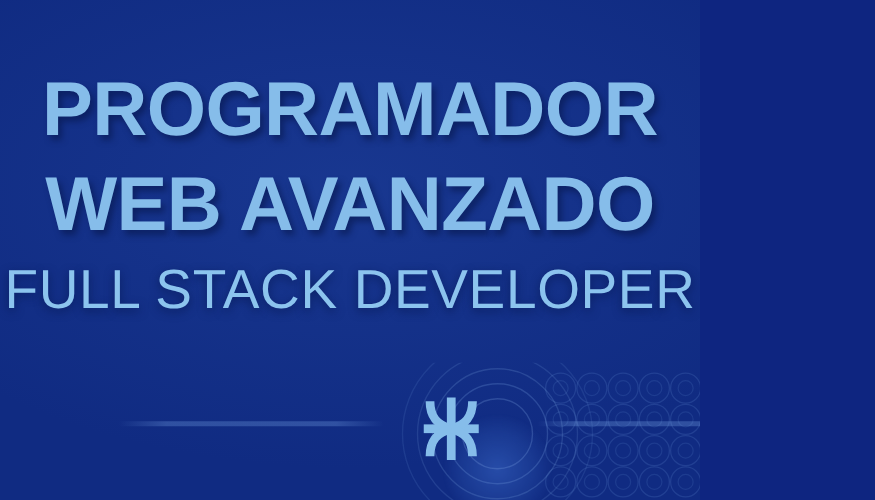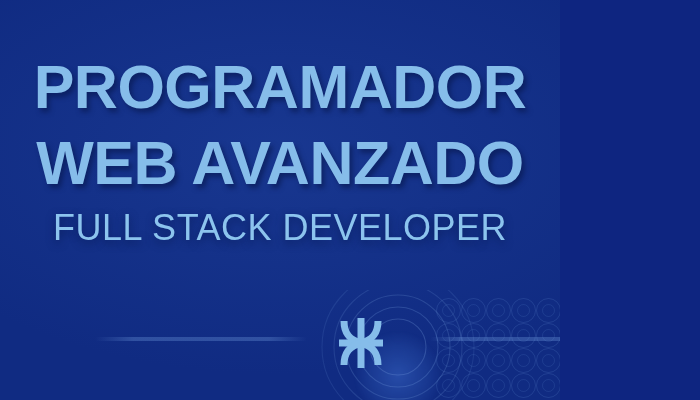--- a/index.html
+++ b/index.html
@@ -77,21 +77,21 @@
     transform: scaleX(1.0);
   }
   .headline.l2 {
     margin-top: 16px;
   }
   .subtitle {
     display: block;
     margin-top: 16px;
     color: #8cc4ee;
     font-weight: 300;
-    font-size: 36px;
+    font-size: 44px;
     line-height: 1;
     letter-spacing: 0.5px;
     text-shadow: 0 3px 8px rgba(8,26,86,0.8);
     white-space: nowrap;
   }
 
   
   .footer-deco {
     position: absolute;
     left: 0;

